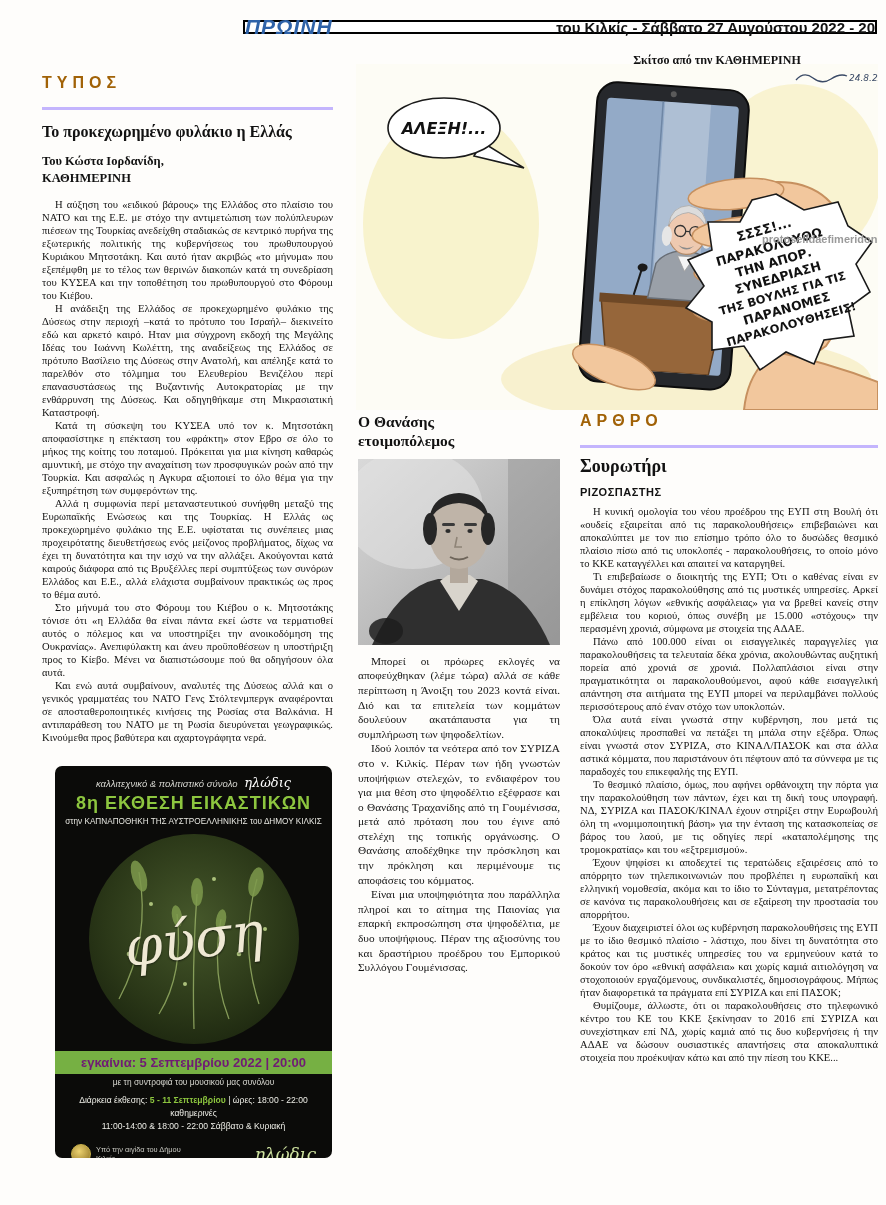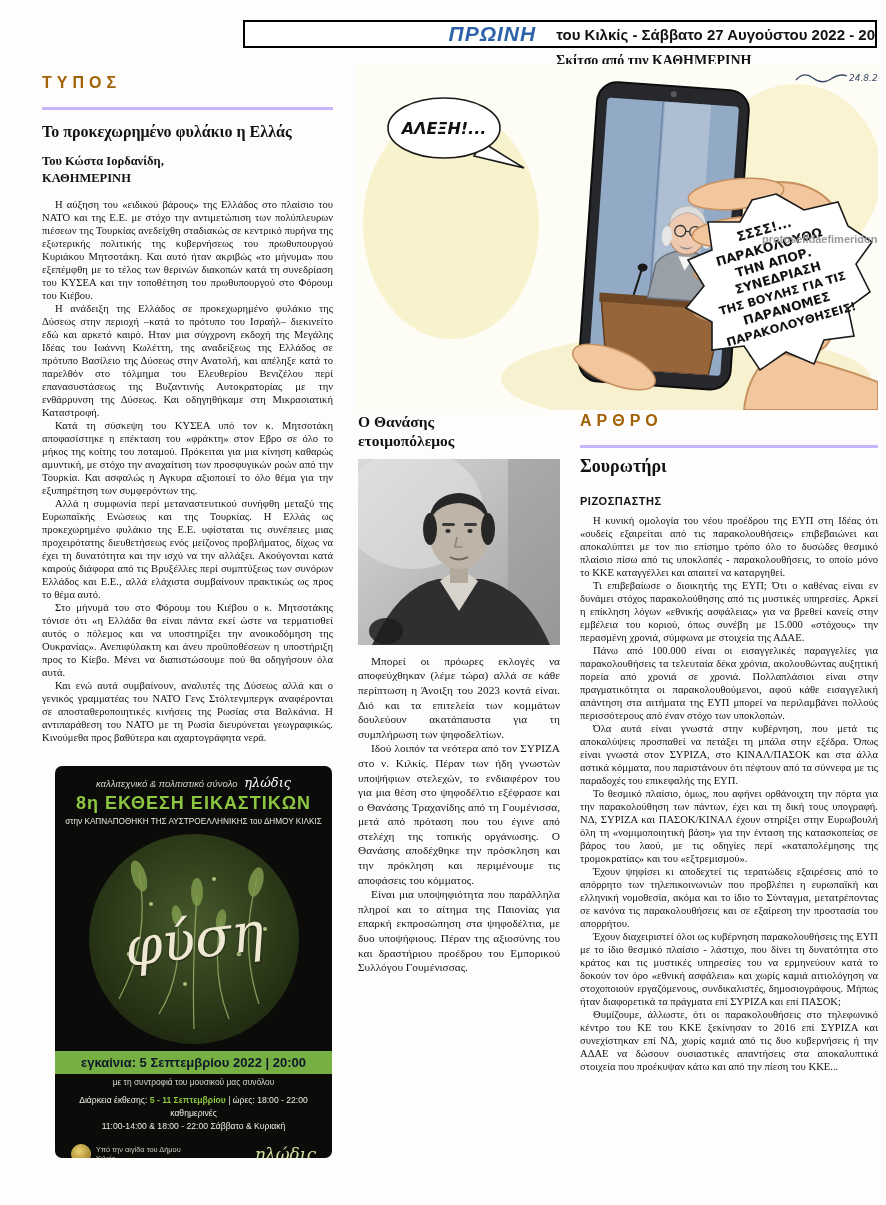--- a/index.html
+++ b/index.html
@@ -4,32 +4,32 @@
 <style>
   * { margin:0; padding:0; box-sizing:border-box; }
   html,body { background:#d8d8d8; }
   .page {
     position:relative; width:886px; height:1205px; margin:0 auto;
     background:#fefdfb; color:#121212; overflow:hidden;
     font-family:"Liberation Serif", serif;
   }
   
   .masthead {
-    position:absolute; left:243px; top:20px; width:634px; height:28px;
+    position:absolute; left:243px; top:20px; width:634px; height:14px;
     border:2px solid #000; background:#fff;
-    display:flex; align-items:center; justify-content:flex-end; gap:20px;
+    display:flex; align-items:center; justify-content:space-between; gap:7px;
   }
   .brand {
     font-family:"Liberation Sans", sans-serif; font-weight:bold; font-style:italic;
     font-size:21px; color:#2e62a8; letter-spacing:1px;
   }
   .masthead-rest { font-family:"Liberation Sans", sans-serif; font-weight:bold; font-size:15px; }
   .cartoon-caption {
-    position:absolute; left:556px; top:53px; width:322px; text-align:left;
-    font-size:14px; font-weight:bold;
+    position:absolute; left:556px; top:53px; width:322px; text-align:center;
+    font-size:12px; font-weight:bold;
   }
   
   .section-head {
     font-family:"Liberation Sans", sans-serif; font-weight:bold; color:#a16207;
     letter-spacing:5px; font-size:16px; border-bottom:3px solid #c4b5fd; padding-bottom:15px;
   }
   
   .col-left { position:absolute; left:42px; top:74px; width:291px; }
   .article-title { font-size:16px; font-weight:bold; margin-top:13px; line-height:1.15; }
   .byline { font-weight:bold; font-size:12.5px; margin-top:12px; line-height:1.35; }
@@ -41,21 +41,21 @@
   .cartoon svg { display:block; width:100%; height:100%; }
   
   .col-mid { position:absolute; left:358px; top:412px; width:202px; }
   .mid-title { font-size:15.5px; font-weight:bold; width:130px; line-height:1.25; }
   .photo { margin-top:8px; width:202px; height:186px; }
   .photo svg { display:block; width:100%; height:100%; }
   .col-mid .body-text { margin-top:9px; font-size:11.3px; line-height:14.6px; height:542px; overflow:hidden; }
   
   .col-right { position:absolute; left:580px; top:412px; width:298px; }
   .sour-title { font-size:18px; font-weight:bold; margin-top:8px; }
-  .rizos { font-family:"Liberation Sans", sans-serif; font-weight:bold; font-size:11px; margin-top:18px; letter-spacing:0.5px; }
+  .rizos { font-family:"Liberation Sans", sans-serif; font-weight:bold; font-size:11px; margin-top:9px; letter-spacing:0.5px; }
   .col-right .body-text { margin-top:7px; height:708px; overflow:hidden; }
   
   .ad {
     position:absolute; left:55px; top:766px; width:277px; height:392px;
     background:#0b0b09; border-radius:7px; color:#fff; text-align:center;
     font-family:"Liberation Sans", sans-serif; overflow:hidden;
   }
   .ad-top { padding-top:9px; }
   .ad-group-line { font-size:9.5px; font-style:italic; color:#d8d8d2; }
   .ad-group-line .script-brand {
@@ -66,21 +66,21 @@
   .ad-circle {
     position:relative; width:210px; height:210px; border-radius:50%; margin:8px auto 7px; overflow:hidden;
     background:radial-gradient(circle at 50% 42%, #46582b 0%, #2b3818 55%, #121a09 100%);
   }
   .ad-circle svg { position:absolute; inset:0; width:100%; height:100%; }
   .circle-word {
     position:absolute; inset:0; display:flex; align-items:center; justify-content:center;
     font-family:"DejaVu Serif", serif; font-style:italic; font-size:54px; color:#efe9d4;
     transform:rotate(-7deg); text-shadow:0 1px 2px rgba(0,0,0,.6);
   }
-  .ad-band { background:#76b043; color:#0f172a; font-weight:bold; font-size:13px; padding:4px 0; }
+  .ad-band { background:#76b043; color:#701a75; font-weight:bold; font-size:13px; padding:4px 0; }
   .ad-note { font-size:8.4px; color:#d9d9d2; margin-top:3px; }
   .ad-duration { font-size:8.6px; color:#ededE6; margin-top:7px; line-height:1.5; }
   .ad-duration .green { color:#8dc63f; font-weight:bold; }
   .ad-footer { display:flex; justify-content:space-between; align-items:center; padding:11px 16px 0; }
   .aegis { display:flex; align-items:center; gap:5px; font-size:7.4px; color:#c9c9c2; text-align:left; width:120px; }
   .logo-circle {
     flex:0 0 auto; width:20px; height:20px; border-radius:50%;
     background:radial-gradient(circle at 40% 35%, #ecd270, #8a6d1f); border:1px solid #c9b24a;
   }
   .ad-brand-script { font-family:"DejaVu Serif", serif; font-style:italic; font-size:17px; color:#cfe3a0; }
@@ -223,21 +223,21 @@
         <p>Ιδού λοιπόν τα νεότερα από τον ΣΥΡΙΖΑ στο ν. Κιλκίς. Πέραν των ήδη γνωστών υποψήφιων στελεχών, το ενδιαφέρον του για μια θέση στο ψηφοδέλτιο εξέφρασε και ο Θανάσης Τραχανίδης από τη Γουμένισσα, μετά από πρόταση που του έγινε από στελέχη της τοπικής οργάνωσης. Ο Θανάσης αποδέχθηκε την πρόσκληση και την πρόκληση και περιμένουμε τις αποφάσεις του κόμματος.</p>
         <p>Είναι μια υποψηφιότητα που παράλληλα πληροί και το αίτημα της Παιονίας για επαρκή εκπροσώπηση στα ψηφοδέλτια, με δυο υποψήφιους. Πέραν της αξιοσύνης του και δραστήριου προέδρου του Εμπορικού Συλλόγου Γουμένισσας.</p>
       </div>
   </section>
 
   <section class="col-right">
     <div class="section-head">ΑΡΘΡΟ</div>
     <h2 class="sour-title">Σουρωτήρι</h2>
     <div class="rizos">ΡΙΖΟΣΠΑΣΤΗΣ</div>
     <div class="body-text">
-        <p>Η κυνική ομολογία του νέου προέδρου της ΕΥΠ στη Ιδέας ότι «ουδείς εξαιρείται από τις παρακολουθήσεις» επιβεβαιώνει και αποκαλύπτει με τον πιο επίσημο τρόπο όλο το δυσώδες θεσμικό πλαίσιο πίσω από τις υποκλοπές - παρακολουθήσεις, το οποίο μόνο το ΚΚΕ καταγγέλλει και απαιτεί να καταργηθεί.</p>
+        <p>Η κυνική ομολογία του νέου προέδρου της ΕΥΠ στη Βουλή ότι «ουδείς εξαιρείται από τις παρακολουθήσεις» επιβεβαιώνει και αποκαλύπτει με τον πιο επίσημο τρόπο όλο το δυσώδες θεσμικό πλαίσιο πίσω από τις υποκλοπές - παρακολουθήσεις, το οποίο μόνο το ΚΚΕ καταγγέλλει και απαιτεί να καταργηθεί.</p>
         <p>Τι επιβεβαίωσε ο διοικητής της ΕΥΠ; Ότι ο καθένας είναι εν δυνάμει στόχος παρακολούθησης από τις μυστικές υπηρεσίες. Αρκεί η επίκληση λόγων «εθνικής ασφάλειας» για να βρεθεί κανείς στην εμβέλεια του κοριού, όπως συνέβη με 15.000 «στόχους» την περασμένη χρονιά, σύμφωνα με στοιχεία της ΑΔΑΕ.</p>
         <p>Πάνω από 100.000 είναι οι εισαγγελικές παραγγελίες για παρακολουθήσεις τα τελευταία δέκα χρόνια, ακολουθώντας αυξητική πορεία από χρονιά σε χρονιά. Πολλαπλάσιοι είναι στην πραγματικότητα οι παρακολουθούμενοι, αφού κάθε εισαγγελική απάντηση στα αιτήματα της ΕΥΠ μπορεί να περιλαμβάνει πολλούς περισσότερους από έναν στόχο των υποκλοπών.</p>
         <p>Όλα αυτά είναι γνωστά στην κυβέρνηση, που μετά τις αποκαλύψεις προσπαθεί να πετάξει τη μπάλα στην εξέδρα. Όπως είναι γνωστά στον ΣΥΡΙΖΑ, στο ΚΙΝΑΛ/ΠΑΣΟΚ και στα άλλα αστικά κόμματα, που παριστάνουν ότι πέφτουν από τα σύννεφα με τις παραδοχές του επικεφαλής της ΕΥΠ.</p>
         <p>Το θεσμικό πλαίσιο, όμως, που αφήνει ορθάνοιχτη την πόρτα για την παρακολούθηση των πάντων, έχει και τη δική τους υπογραφή. ΝΔ, ΣΥΡΙΖΑ και ΠΑΣΟΚ/ΚΙΝΑΛ έχουν στηρίξει στην Ευρωβουλή όλη τη «νομιμοποιητική βάση» για την ένταση της κατασκοπείας σε βάρος του λαού, με τις οδηγίες περί «καταπολέμησης της τρομοκρατίας» και του «εξτρεμισμού».</p>
         <p>Έχουν ψηφίσει κι αποδεχτεί τις τερατώδεις εξαιρέσεις από το απόρρητο των τηλεπικοινωνιών που προβλέπει η ευρωπαϊκή και ελληνική νομοθεσία, ακόμα και το ίδιο το Σύνταγμα, μετατρέποντας σε κανόνα τις παρακολουθήσεις και σε εξαίρεση την προστασία του απορρήτου.</p>
         <p>Έχουν διαχειριστεί όλοι ως κυβέρνηση παρακολουθήσεις της ΕΥΠ με το ίδιο θεσμικό πλαίσιο - λάστιχο, που δίνει τη δυνατότητα στο κράτος και τις μυστικές υπηρεσίες του να ερμηνεύουν κατά το δοκούν τον όρο «εθνική ασφάλεια» και χωρίς καμιά αιτιολόγηση να στοχοποιούν εργαζόμενους, συνδικαλιστές, δημοσιογράφους. Μήπως ήταν διαφορετικά τα πράγματα επί ΣΥΡΙΖΑ και επί ΠΑΣΟΚ;</p>
         <p>Θυμίζουμε, άλλωστε, ότι οι παρακολουθήσεις στο τηλεφωνικό κέντρο του ΚΕ του ΚΚΕ ξεκίνησαν το 2016 επί ΣΥΡΙΖΑ και συνεχίστηκαν επί ΝΔ, χωρίς καμιά από τις δυο κυβερνήσεις ή την ΑΔΑΕ να δώσουν ουσιαστικές απαντήσεις στα αποκαλυπτικά στοιχεία που προέκυψαν κάτω και από την πίεση του ΚΚΕ...</p>
       </div>
   </section>
 

